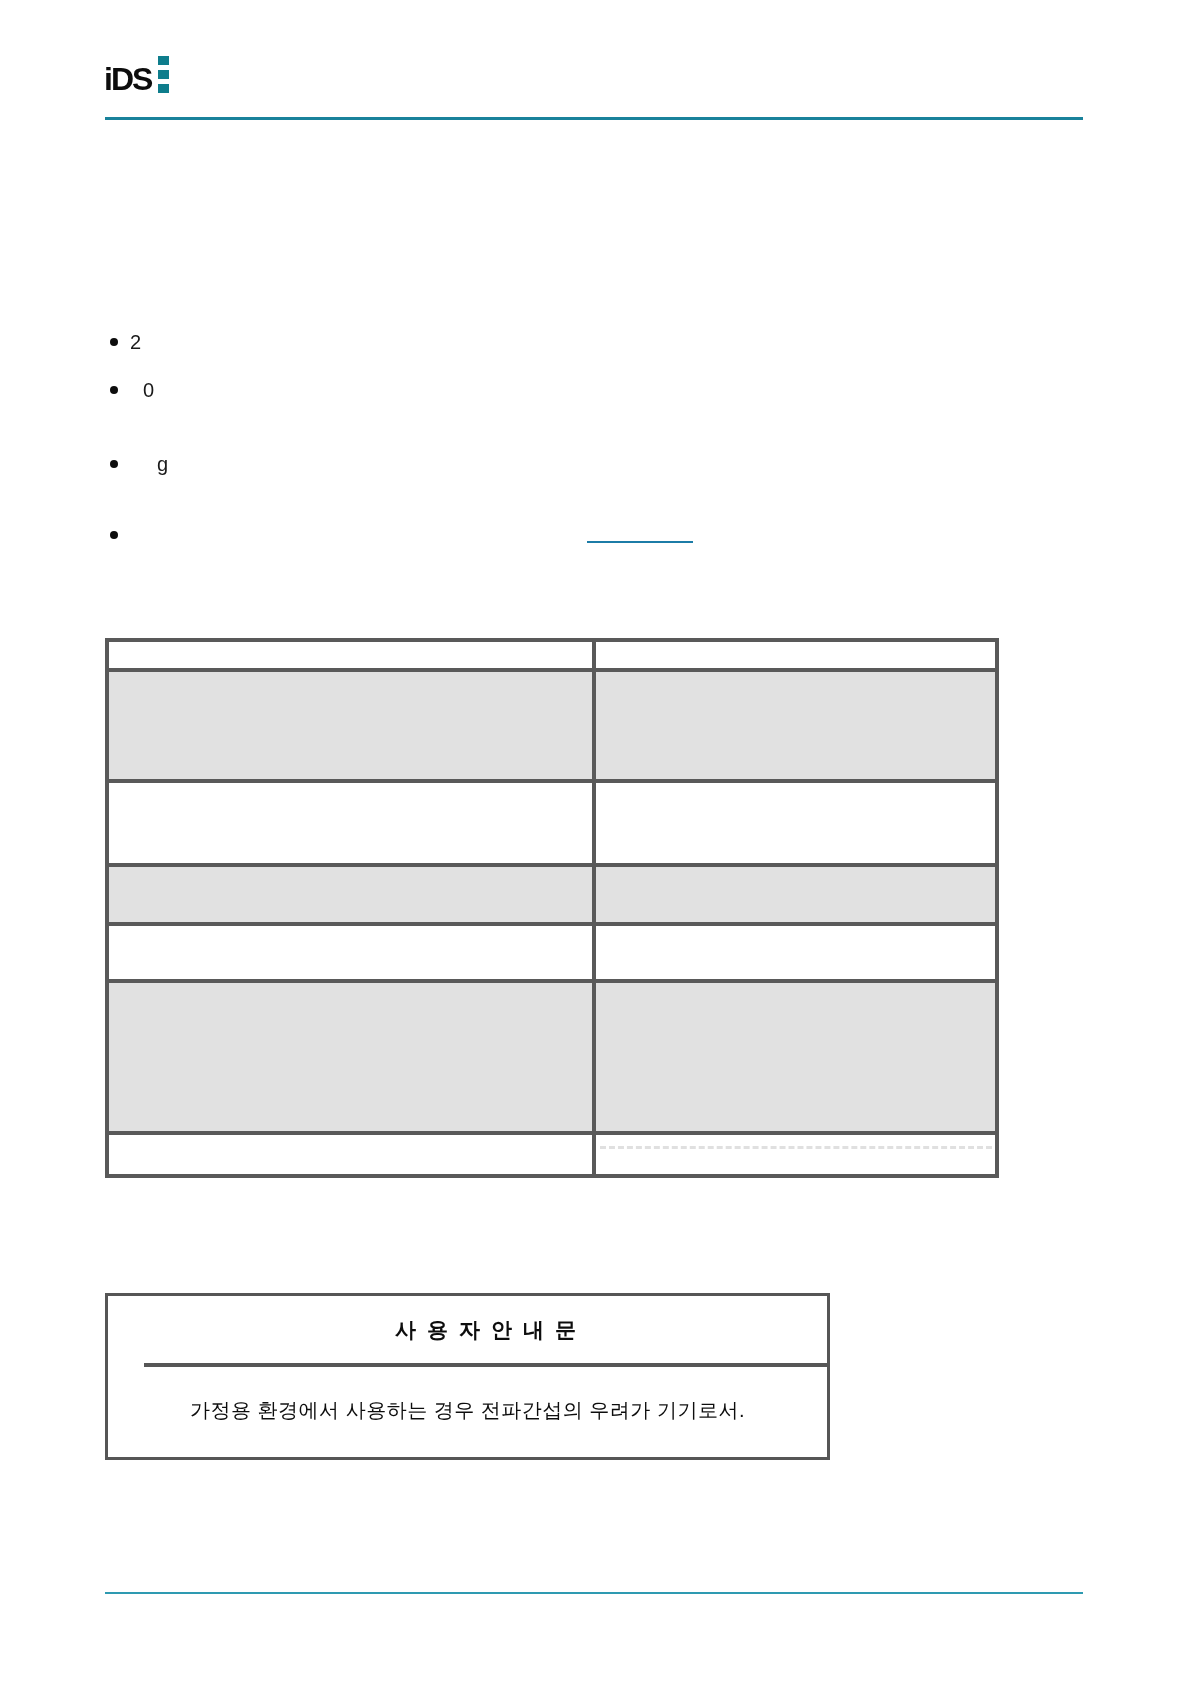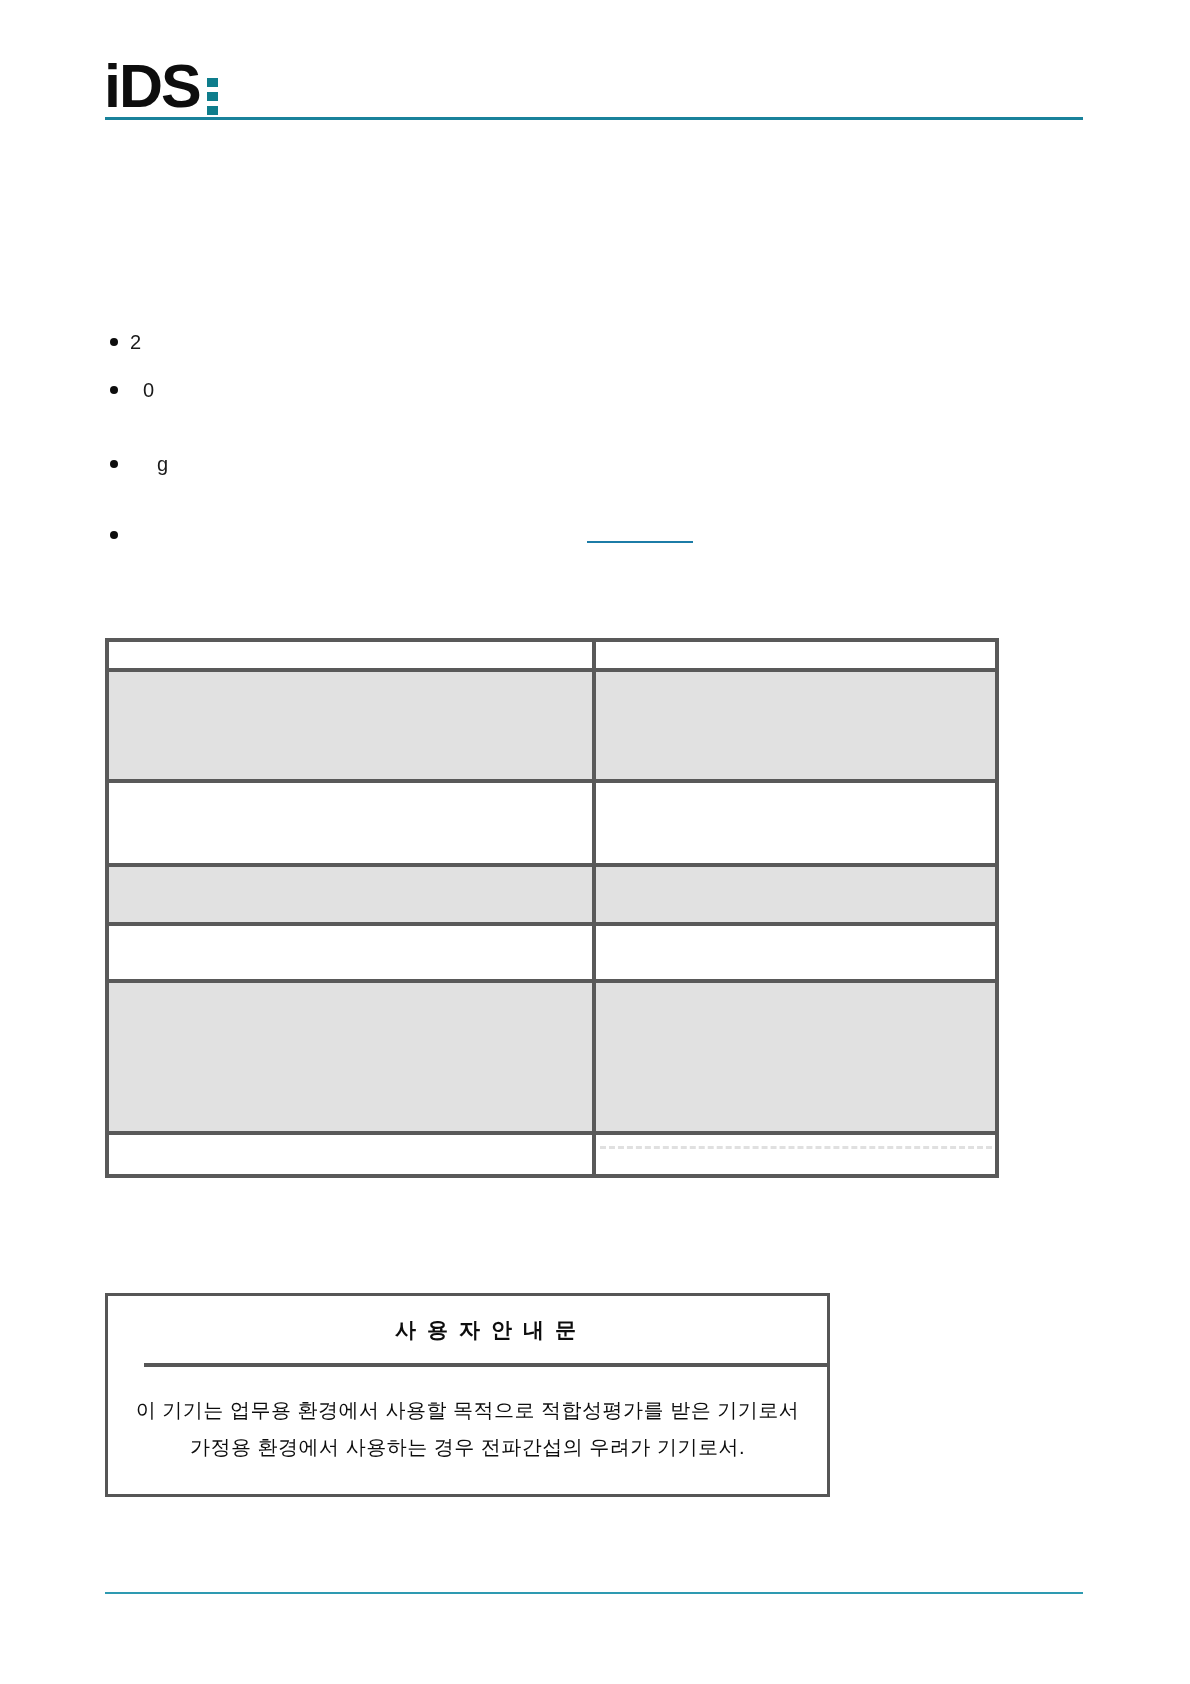--- a/index.html
+++ b/index.html
@@ -15,21 +15,21 @@
   }
 
   
   .logo {
     position: absolute;
     left: 104px; top: 56px;
     display: flex;
     align-items: flex-end;
   }
   .logo-text {
-    font-size: 61px;
+    font-size: 32px;
     font-weight: 900;
     letter-spacing: -2px;
     color: #0d0d0d;
     line-height: 1;
   }
   .logo-colon {
     display: flex;
     flex-direction: column;
     justify-content: flex-end;
     gap: 5px;
@@ -218,20 +218,19 @@
       </tr>
     </tbody>
   </table>
   <div class="scan-artifact"></div>
 
   <div class="notice-box">
     <div class="notice-title-row">
       <span class="notice-title">사용자안내문</span>
     </div>
     <div class="notice-body">
-      <div>이 기기는 업무용 환경에서 사용할 목적으로 적합성평가를 받은 기기로서</div>
       <div>가정용 환경에서 사용하는 경우 전파간섭의 우려가 기기로서.</div>
     </div>
   </div>
 
   <div class="footer-rule"></div>
 
 </div>
 
 </body></html>

